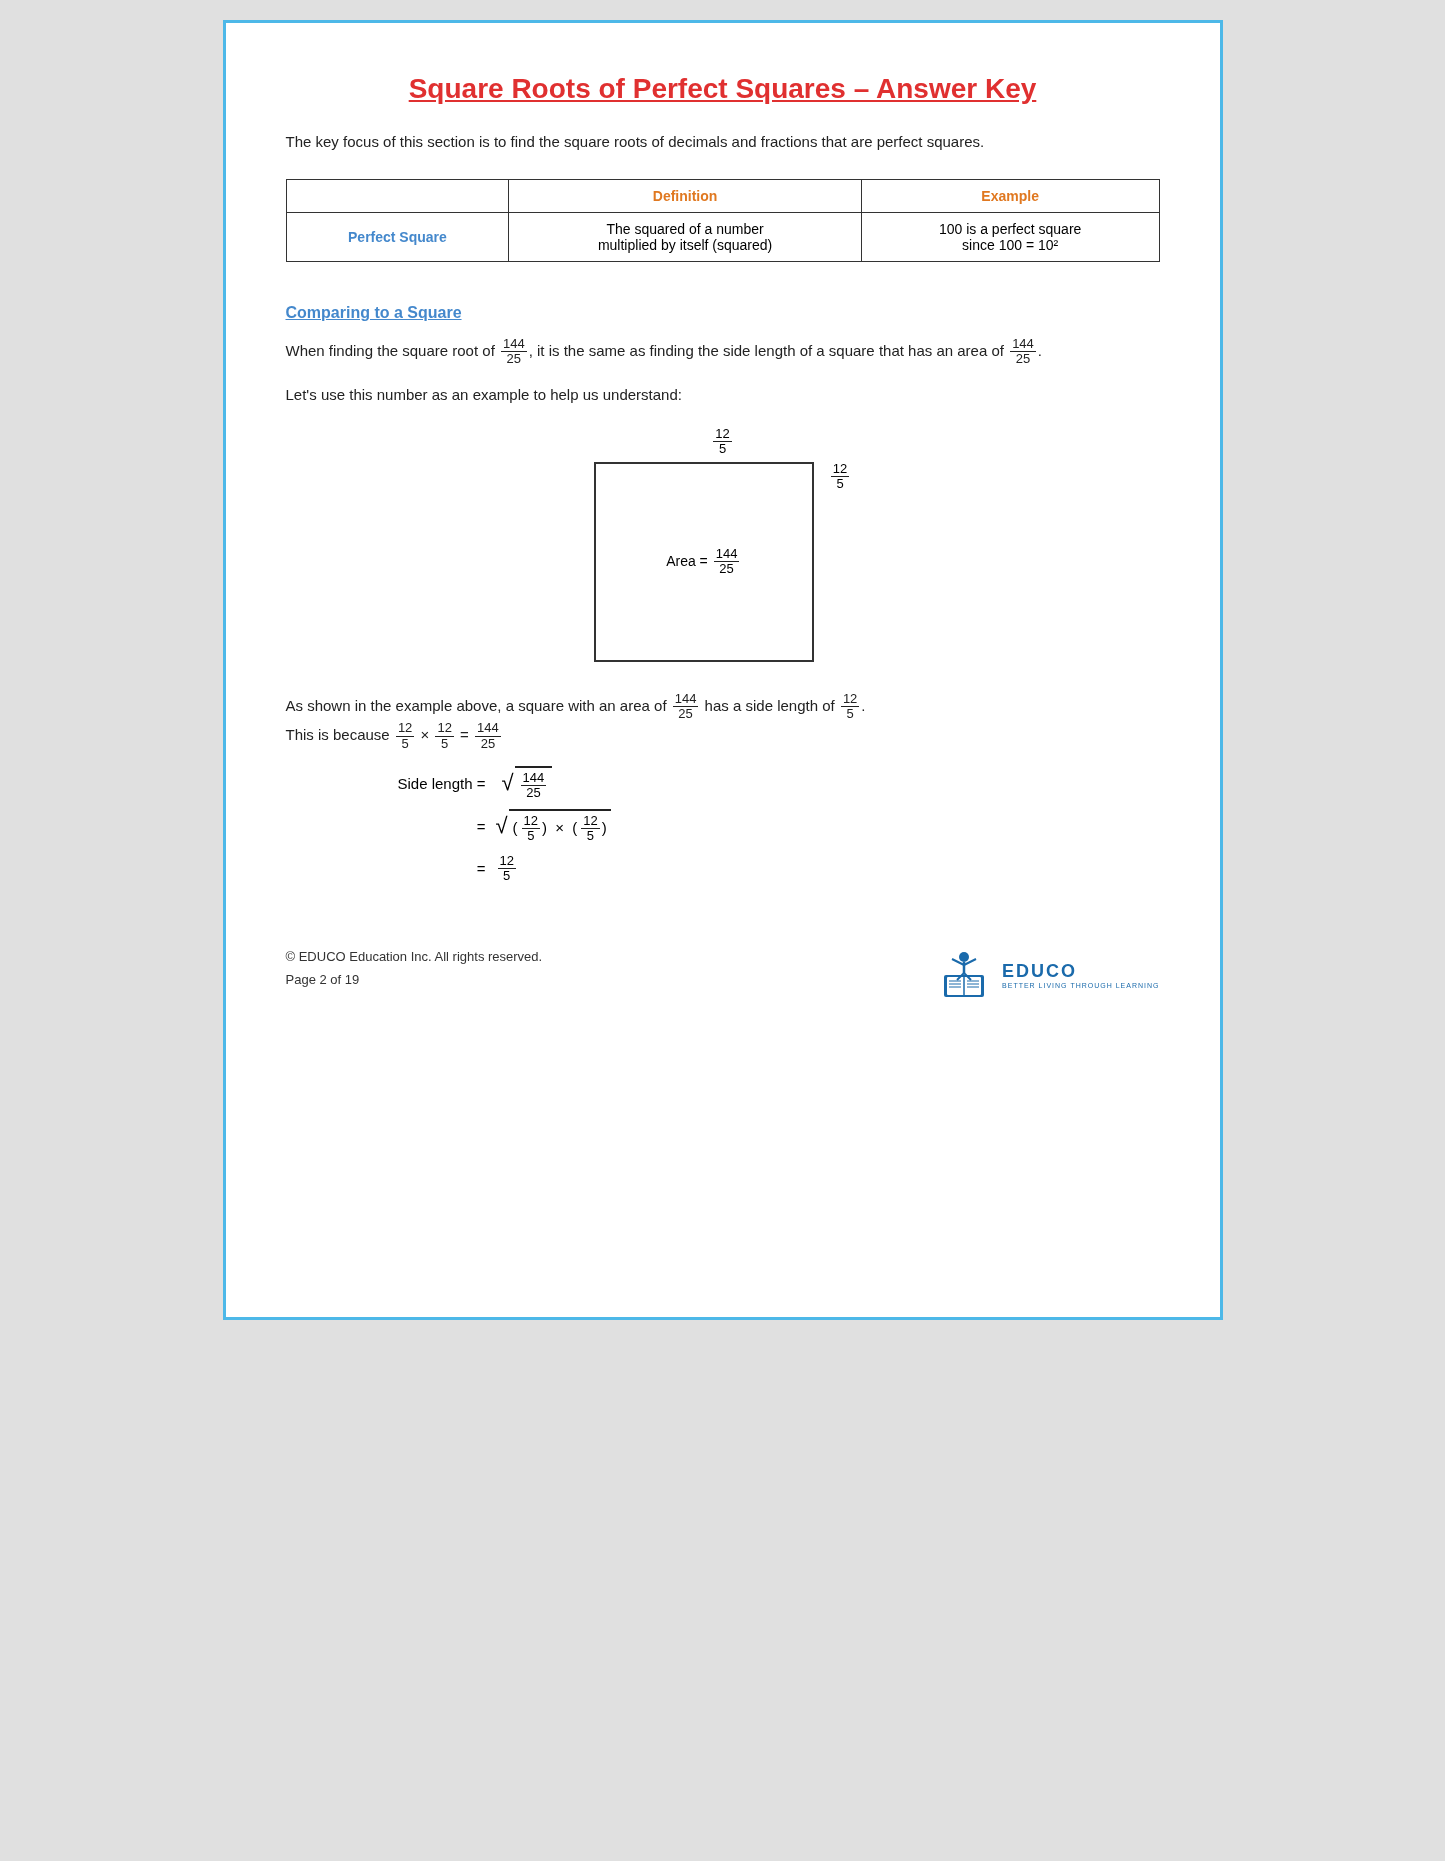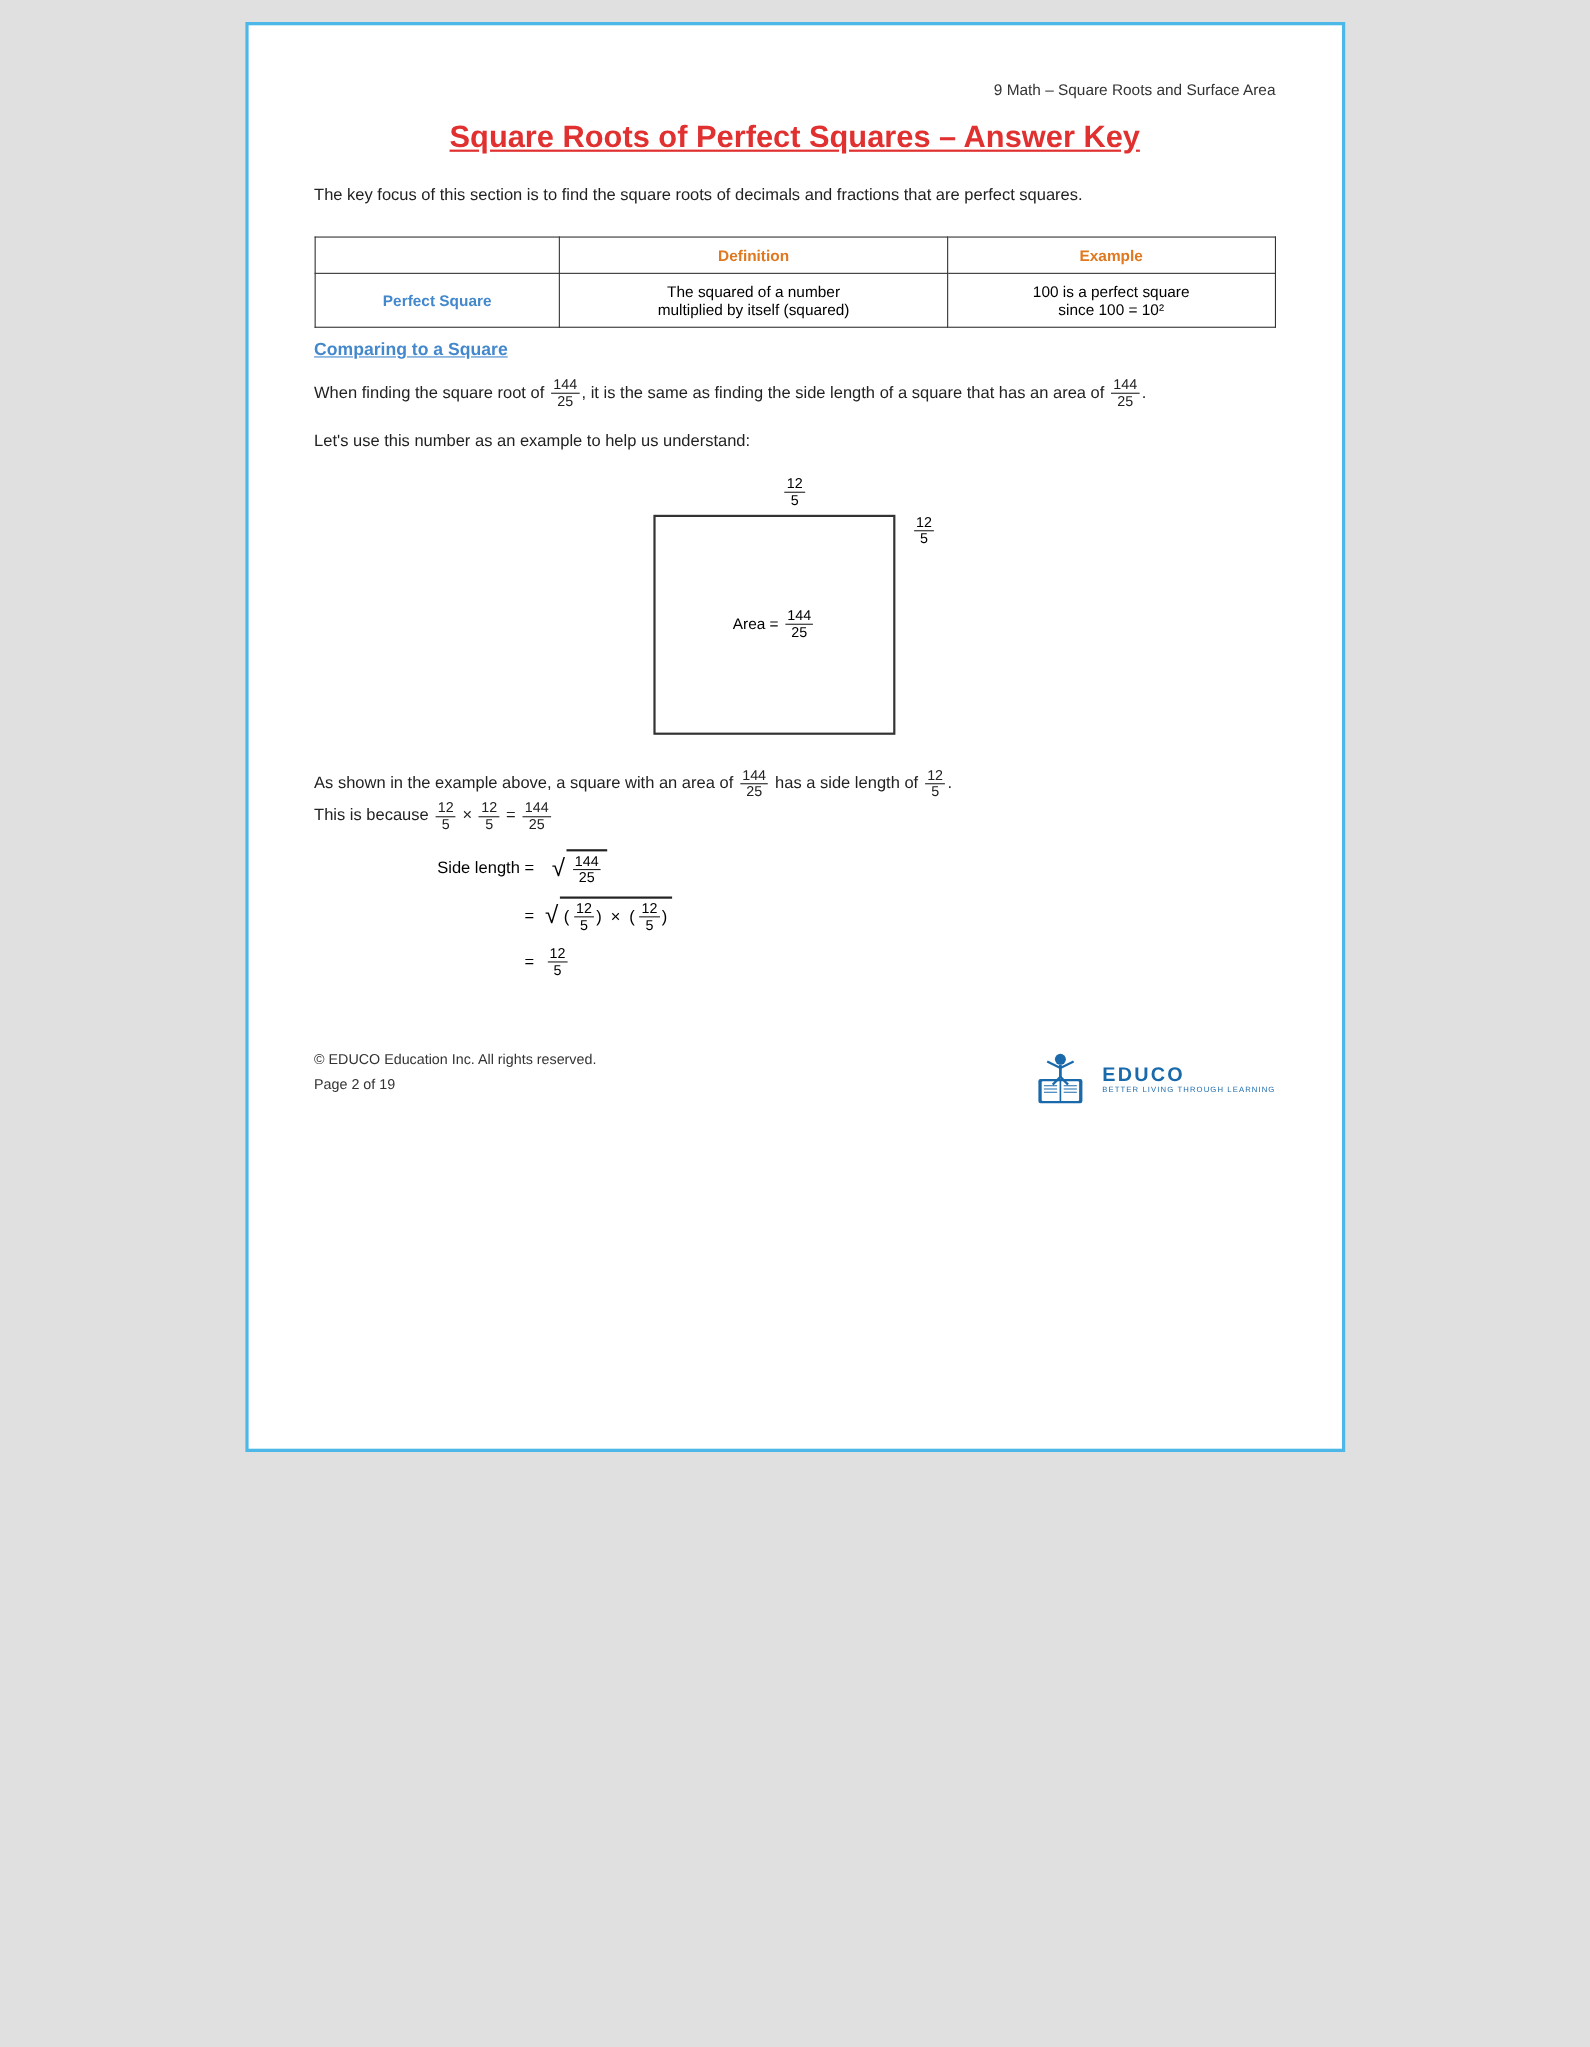--- a/index.html
+++ b/index.html
@@ -39,21 +39,21 @@
       font-size: 15px;
       line-height: 1.6;
       color: #222;
       margin-bottom: 25px;
       font-family: Arial, sans-serif;
     }
     
     .def-table {
       width: 100%;
       border-collapse: collapse;
-      margin-bottom: 12px;
+      margin-bottom: 42px;
       font-family: Arial, sans-serif;
     }
     .def-table th, .def-table td {
       border: 1px solid #333;
       padding: 8px 15px;
       text-align: center;
       font-size: 14px;
     }
     .def-table thead th {
       color: #e07820;
@@ -202,21 +202,20 @@
       color: #1a6aab;
       letter-spacing: 1px;
       font-family: Arial, sans-serif;
     }
   </style>
 </head>
 <body>
 
 <div class="page">
 
-  <div class="header-subject">9 Math – Square Roots and Surface Area</div>
 
   <div class="main-title">Square Roots of Perfect Squares – Answer Key</div>
 
   <p class="intro-text">The key focus of this section is to find the square roots of decimals and fractions that are perfect squares.</p>
 
   <table class="def-table">
     <thead>
       <tr>
         <th style="border:1px solid #333; background:#fff;"></th>
         <th>Definition</th>

